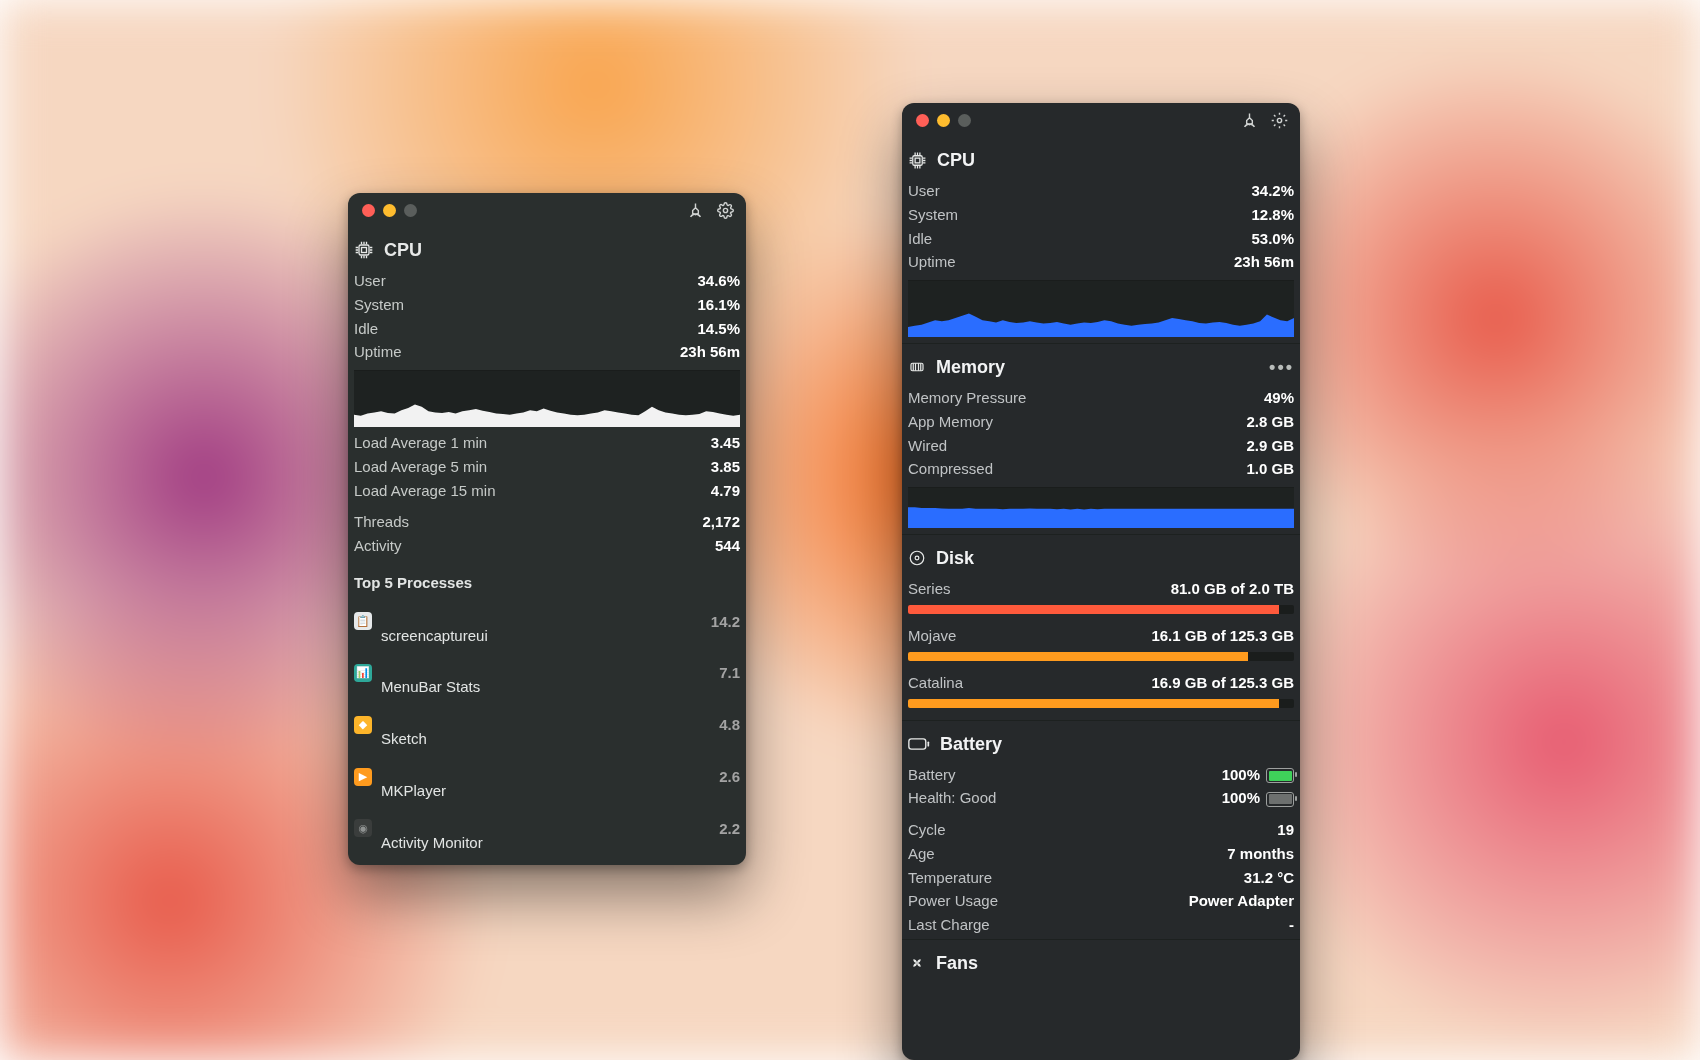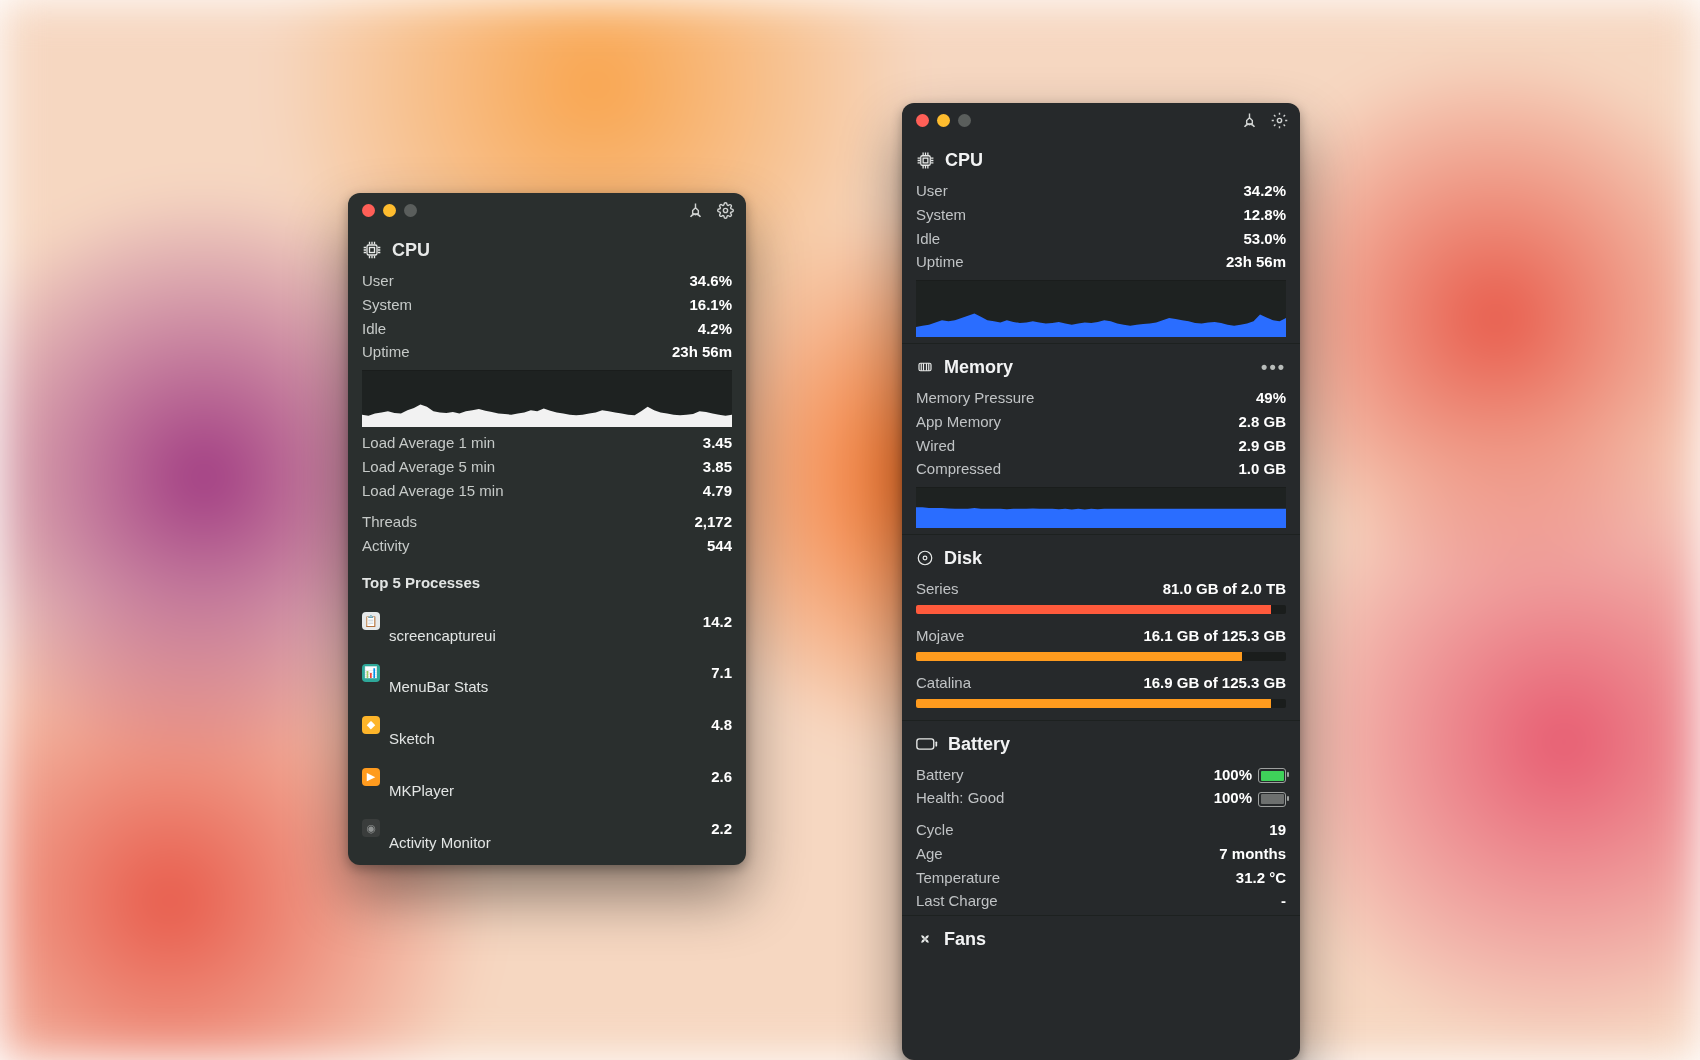--- a/index.html
+++ b/index.html
@@ -15,36 +15,36 @@
 }
 .window{position:absolute;background:#2a2f2e;border-radius:12px;box-shadow:0 30px 60px rgba(0,0,0,.45),0 4px 12px rgba(0,0,0,.3);color:#e7e9e8;font-size:15px;line-height:1.45;}
 .titlebar{height:34px;display:flex;align-items:center;justify-content:space-between;padding:0 12px 0 14px;}
 .traffic{display:flex;gap:8px;}
 .dot{width:13px;height:13px;border-radius:50%;}
 .dot.close{background:#ff5f57;}
 .dot.min{background:#febc2e;}
 .dot.max{background:#5a5e5c;}
 .tb-actions{display:flex;gap:12px;color:#d0d3d2;}
 .icon-btn{width:18px;height:18px;display:flex;align-items:center;justify-content:center;cursor:pointer;}
-.section{padding:6px 14px 2px;}
+.section{padding:6px 6px 2px;}
 .section-head{display:flex;align-items:center;gap:10px;font-weight:700;font-size:18px;padding:4px 0 6px;}
 .section-head .more{margin-left:auto;color:#b8bcba;letter-spacing:2px;}
 .kv{display:flex;justify-content:space-between;align-items:center;padding:1px 0;}
 .kv .k{color:#c6cac8;}
 .kv .v{color:#fff;font-weight:600;}
 .divider{height:1px;background:#1d2120;margin:0;}
 .sub-gap{height:8px;}
 .chart{position:relative;height:56px;margin:6px 0 4px;background:#1e2221;border-top:1px solid #1a1d1c;}
 .chart svg{position:absolute;inset:0;width:100%;height:100%;}
 .chart.blue path{fill:#2a6dff;}
 .chart.white path{fill:#f2f2f2;}
 .proc-row{display:flex;align-items:center;gap:9px;padding:1px 0;}
 .proc-row .icon{width:18px;height:18px;border-radius:4px;display:flex;align-items:center;justify-content:center;font-size:11px;}
 .proc-row .name{flex:1;color:#e2e5e4;margin-top:28px;}
-.proc-row .val{color:#ffffff;font-weight:600;}
+.proc-row .val{color:#a3a3a3;font-weight:600;}
 .bar-wrap{margin:4px 0 10px;}
 .bar-track{height:9px;background:#1a1d1c;border-radius:2px;overflow:hidden;}
 .bar-fill{height:100%;}
 .bar-fill.red{background:#ff5a3c;}
 .bar-fill.orange{background:#ff9b1e;}
 .batt-icon{display:inline-block;width:26px;height:13px;border:1.5px solid #9da09f;border-radius:3px;position:relative;margin-left:6px;vertical-align:middle;}
 .batt-icon::after{content:"";position:absolute;right:-4px;top:3px;width:2.5px;height:5px;background:#9da09f;border-radius:1px;}
 .batt-icon .fill{position:absolute;left:1.5px;top:1.5px;bottom:1.5px;border-radius:1px;}
 .batt-icon .fill.green{background:#3fd15a;right:1.5px;}
 .batt-icon .fill.gray{background:#6d706f;right:1.5px;}
@@ -95,21 +95,21 @@
     <div class="kv">
         <span class="k">User</span>
         <span class="v">34.6%</span>
       </div>
     <div class="kv">
         <span class="k">System</span>
         <span class="v">16.1%</span>
       </div>
     <div class="kv">
         <span class="k">Idle</span>
-        <span class="v">4.2%</span>
+        <span class="v">14.5%</span>
       </div>
     <div class="kv">
         <span class="k">Uptime</span>
         <span class="v">23h 56m</span>
       </div>
 
     <div class="chart white">
         <svg viewBox="0 0 400 100" preserveAspectRatio="none">
           <path d="M0 100 L0 78 L7.017543859649122 80 L14.035087719298245 76 L21.052631578947366 74 L28.07017543859649 72 L35.08771929824561 75 L42.10526315789473 76 L49.122807017543856 70 L56.14035087719298 66 L63.1578947368421 60 L70.17543859649122 64 L77.19298245614034 72 L84.21052631578947 74 L91.22807017543859 75 L98.24561403508771 73 L105.26315789473684 76 L112.28070175438596 72 L119.29824561403508 70 L126.3157894736842 68 L133.33333333333331 71 L140.35087719298244 73 L147.36842105263156 76 L154.38596491228068 77 L161.4035087719298 78 L168.42105263157893 76 L175.43859649122805 74 L182.45614035087718 70 L189.4736842105263 72 L196.49122807017542 67 L203.50877192982458 71 L210.52631578947367 74 L217.54385964912282 76 L224.56140350877192 78 L231.57894736842107 79 L238.59649122807016 78 L245.61403508771932 76 L252.6315789473684 74 L259.64912280701753 70 L266.66666666666663 72 L273.6842105263158 74 L280.7017543859649 76 L287.719298245614 78 L294.7368421052631 79 L301.7543859649123 72 L308.77192982456137 64 L315.7894736842105 70 L322.8070175438596 74 L329.82456140350877 76 L336.84210526315786 78 L343.859649122807 79 L350.8771929824561 78 L357.89473684210526 77 L364.91228070175436 72 L371.9298245614035 73 L378.9473684210526 76 L385.96491228070175 78 L392.98245614035085 80 L400 78 L400 100 Z"></path>
         </svg>
@@ -325,20 +325,24 @@
       </div>
     <div class="kv">
         <span class="k">Age</span>
         <span class="v">7 months</span>
       </div>
     <div class="kv">
         <span class="k">Temperature</span>
         <span class="v">31.2 °C</span>
       </div>
     <div class="kv">
+        <span class="k">Power Usage</span>
+        <span class="v">Power Adapter</span>
+      </div>
+    <div class="kv">
         <span class="k">Last Charge</span>
         <span class="v">-</span>
       </div>
   </div>
   <div class="divider"></div>
 
   <div class="section">
     <div class="section-head">
       <span>
         <svg width="18" height="18" viewBox="0 0 24 24" fill="#e7e9e8">

